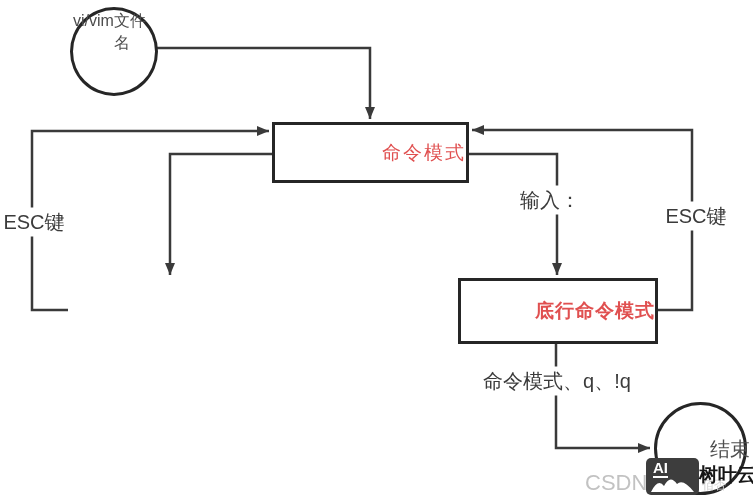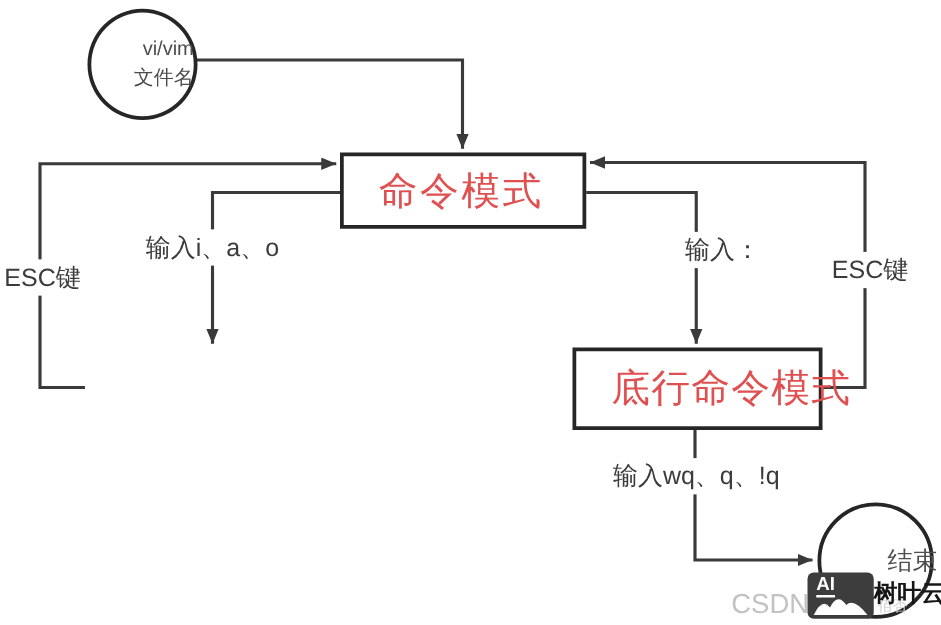--- a/index.html
+++ b/index.html
@@ -9,62 +9,62 @@
     background:#ffffff;
     font-family:"Liberation Sans","DejaVu Sans",sans-serif;
     overflow:hidden;
   }
   #edges{position:absolute;left:0;top:0;z-index:1;}
   .node-box{
     position:absolute;
     box-sizing:border-box;
     background:#ffffff;
     border:3px solid #262626;
-    display:flex;align-items:center;justify-content:flex-start;
+    display:flex;align-items:center;justify-content:flex-end;
     color:#e05050;
-    font-size:31px;
+    font-size:19px;
     letter-spacing:2px;
     z-index:2;
     white-space:nowrap;
     padding-left:28px;
   }
   #box-command{left:272px;top:122px;width:197px;height:61px;}
   #box-insert{left:68px;top:278px;width:203px;height:66px;}
-  #box-lastline{left:458px;top:278px;width:200px;height:66px;letter-spacing:1px;}
+  #box-lastline{left:458px;top:278px;width:200px;height:66px;letter-spacing:1px;font-weight:bold;}
   .node-circle{
     position:absolute;
     box-sizing:border-box;
     background:#ffffff;
     border:3px solid #262626;
     border-radius:50%;
     z-index:2;
   }
   #circle-start{
     left:70px;top:7px;width:88px;height:89px;
-    display:flex;flex-direction:column;align-items:flex-end;justify-content:center;
+    display:flex;flex-direction:row;align-items:flex-start;justify-content:center;
     color:#4d4d4d;font-size:16px;line-height:1.4;
   }
   #circle-end{left:654px;top:402px;width:93px;height:93px;}
   #end-label{
     position:absolute;left:73px;top:44px;
     transform:translate(-50%,-50%);
     color:#4f4f4f;font-size:20px;white-space:nowrap;
   }
   .edge-label{
     position:absolute;
     transform:translate(-50%,-50%);
     background:#ffffff;
     color:#3b3b3b;
     font-size:20px;
     padding:1px 3px;
     z-index:3;
     white-space:nowrap;
   }
   #label-iao{left:170px;top:198px;}
-  #label-colon{left:578px;top:200px;}
+  #label-colon{left:550px;top:200px;}
   #label-esc-left{left:34px;top:222px;}
   #label-esc-right{left:696px;top:216px;}
   #label-wq{left:557px;top:381px;}
   
   #wm-csdn{
     position:absolute;left:585px;top:470px;
     color:#c2c2c2;font-size:22px;z-index:3;
   }
   #wm-faded{
     position:absolute;left:702px;top:477px;
@@ -119,25 +119,24 @@
 
 
   <div id="box-lastline" class="node-box">
     <span>底行命令模式</span>
   </div>
 
   <div id="circle-end" class="node-circle">
     <span id="end-label">结束</span>
   </div>
 
-  <span id="label-iao" class="edge-label">输入i、a、o</span>
   <span id="label-colon" class="edge-label">输入：</span>
   <span id="label-esc-left" class="edge-label">ESC键</span>
   <span id="label-esc-right" class="edge-label">ESC键</span>
-  <span id="label-wq" class="edge-label">输入wq、q、!q</span>
+  <span id="label-wq" class="edge-label">命令模式、q、!q</span>
 
   <span id="wm-csdn">CSDN</span>
   <span id="wm-faded">佰否</span>
   <div id="ai-logo">
     <span class="ai-text">AI</span>
     <svg width="47" height="20" viewBox="0 0 47 20">
       <path d="M2 19 Q9 5 15 13 Q21 1 28 11 Q34 5 45 19 Z" fill="#ffffff"></path>
     </svg>
   </div>
   <span id="wm-brand">树叶云</span>

